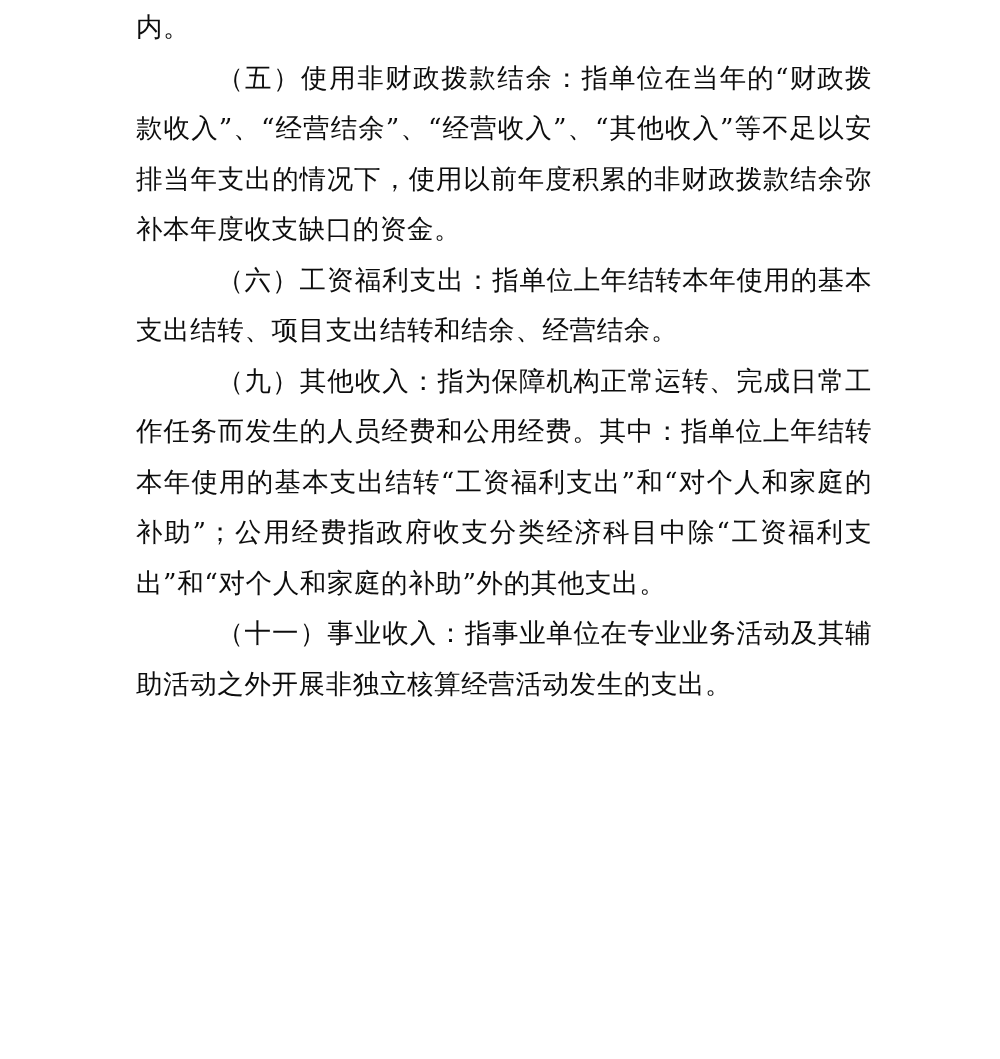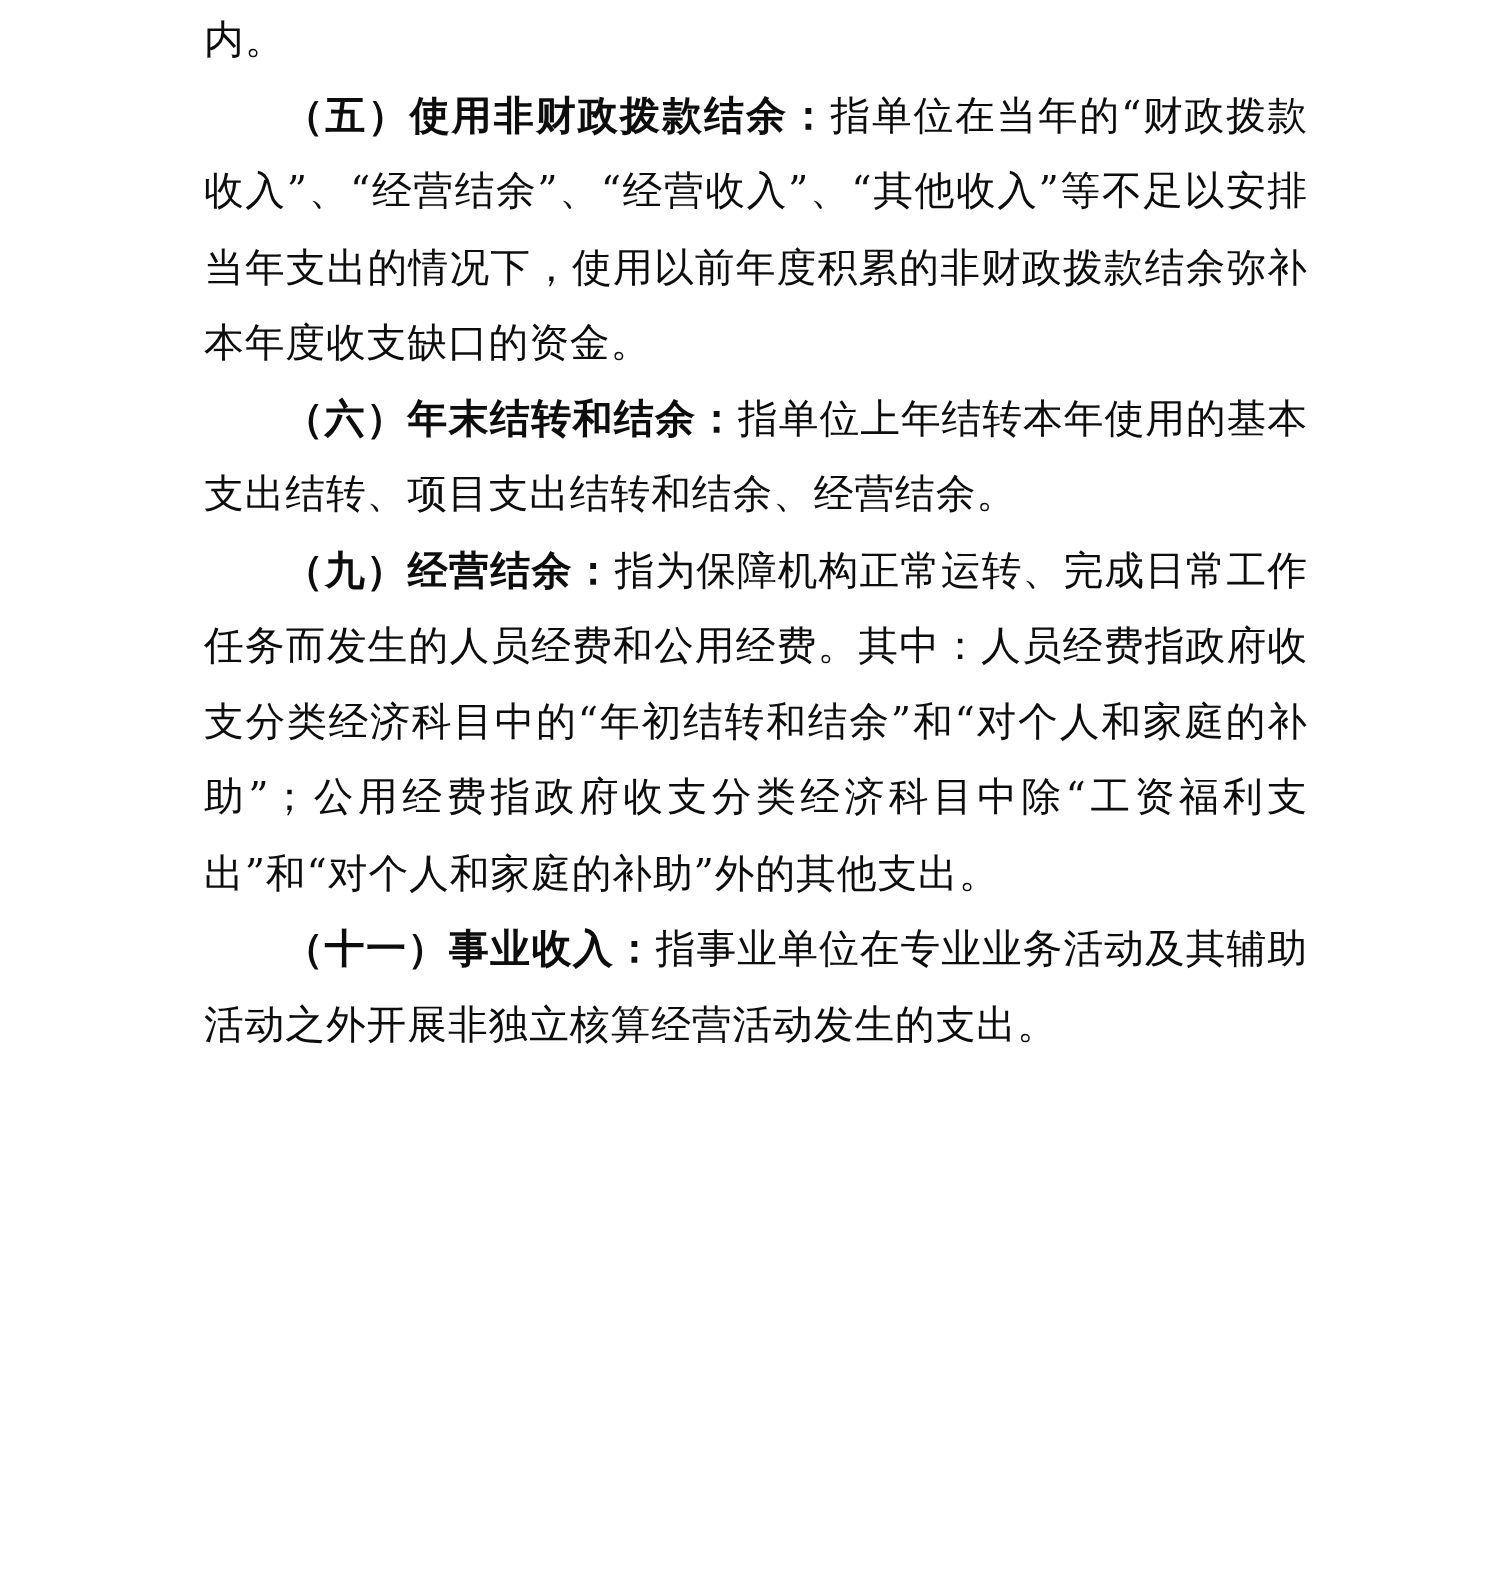--- a/index.html
+++ b/index.html
@@ -33,37 +33,38 @@
     margin: 0;
     word-break: break-all;
   }
   .para.cont {
     text-indent: 0;
   }
   .para.indent {
     text-indent: 2em;
   }
   .lead {
-    font-weight: 700;
+    font-weight: 400;
     letter-spacing: 1px;
+    margin-left: 28px;
   }
 </style>
 </head>
 <body>
 
 <div class="page">
   <div class="doc-body">
 
     <p class="para cont"><span>内。</span></p>
 
     <p class="para indent"><span class="lead">（五）使用非财政拨款结余：</span><span>指单位在当年的“财政拨款收入”、“经营结余”、“经营收入”、“其他收入”等不足以安排当年支出的情况下，使用以前年度积累的非财政拨款结余弥补本年度收支缺口的资金。</span></p>
 
-    <p class="para indent"><span class="lead">（六）年末结转和结余：</span><span>指单位上年结转本年使用的基本支出结转、项目支出结转和结余、经营结余。</span></p>
+    <p class="para indent"><span class="lead">（六）工资福利支出：</span><span>指单位上年结转本年使用的基本支出结转、项目支出结转和结余、经营结余。</span></p>
 
 
 
-    <p class="para indent"><span class="lead">（九）经营结余：</span><span>指为保障机构正常运转、完成日常工作任务而发生的人员经费和公用经费。其中：人员经费指政府收支分类经济科目中的“年初结转和结余”和“对个人和家庭的补助”；公用经费指政府收支分类经济科目中除“工资福利支出”和“对个人和家庭的补助”外的其他支出。</span></p>
+    <p class="para indent"><span class="lead">（九）其他收入：</span><span>指为保障机构正常运转、完成日常工作任务而发生的人员经费和公用经费。其中：指单位上年结转本年使用的基本支出结转“工资福利支出”和“对个人和家庭的补助”；公用经费指政府收支分类经济科目中除“工资福利支出”和“对个人和家庭的补助”外的其他支出。</span></p>
 
 
     <p class="para indent"><span class="lead">（十一）事业收入：</span><span>指事业单位在专业业务活动及其辅助活动之外开展非独立核算经营活动发生的支出。</span></p>
 
   </div>
 </div>
 
 </body></html>

